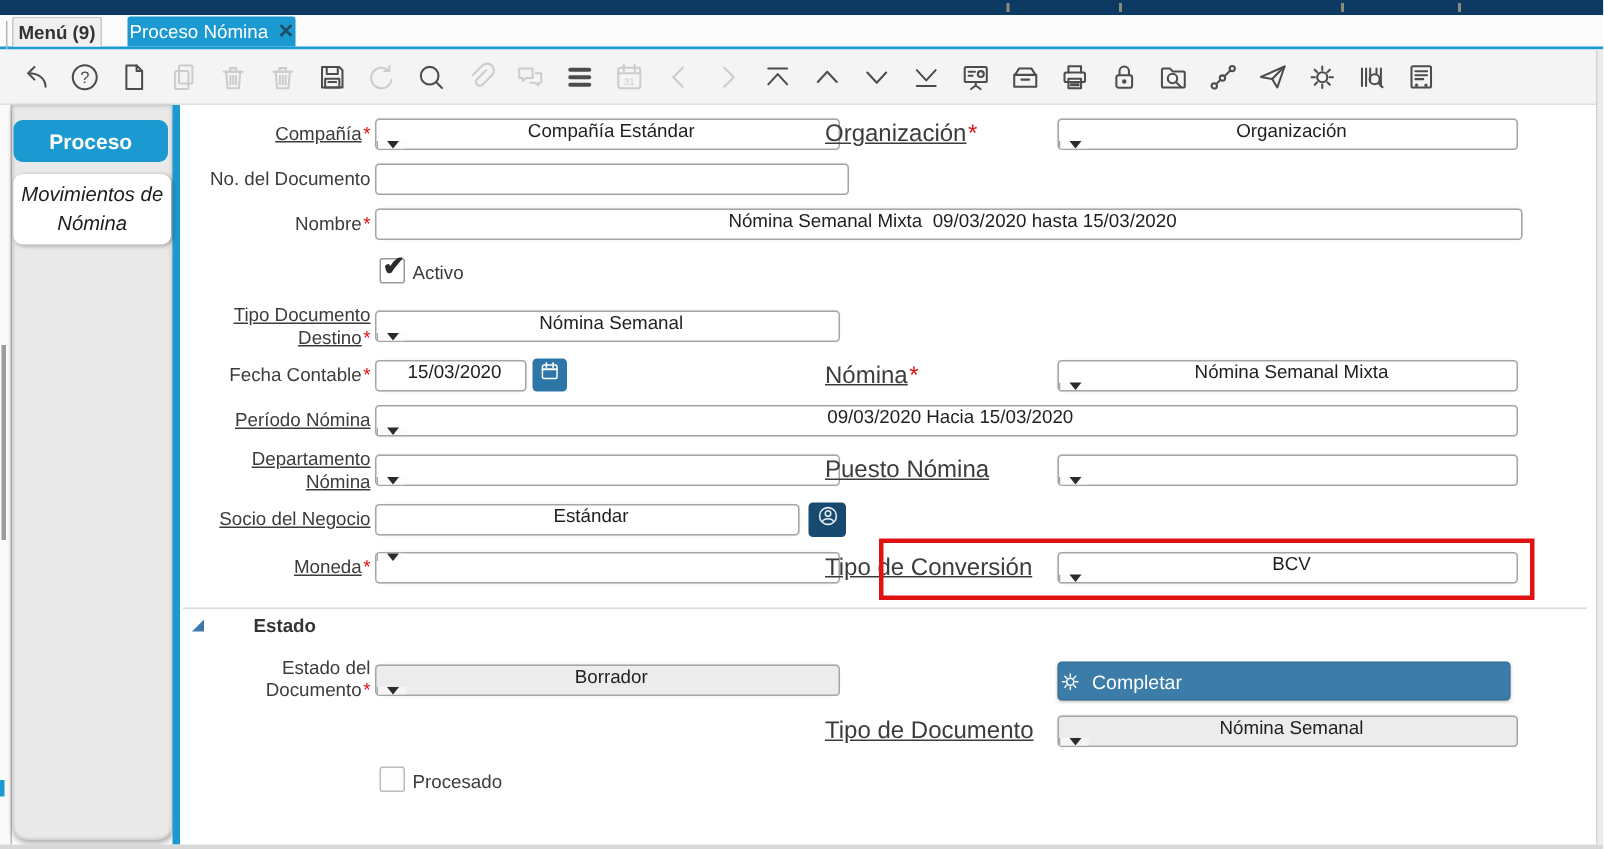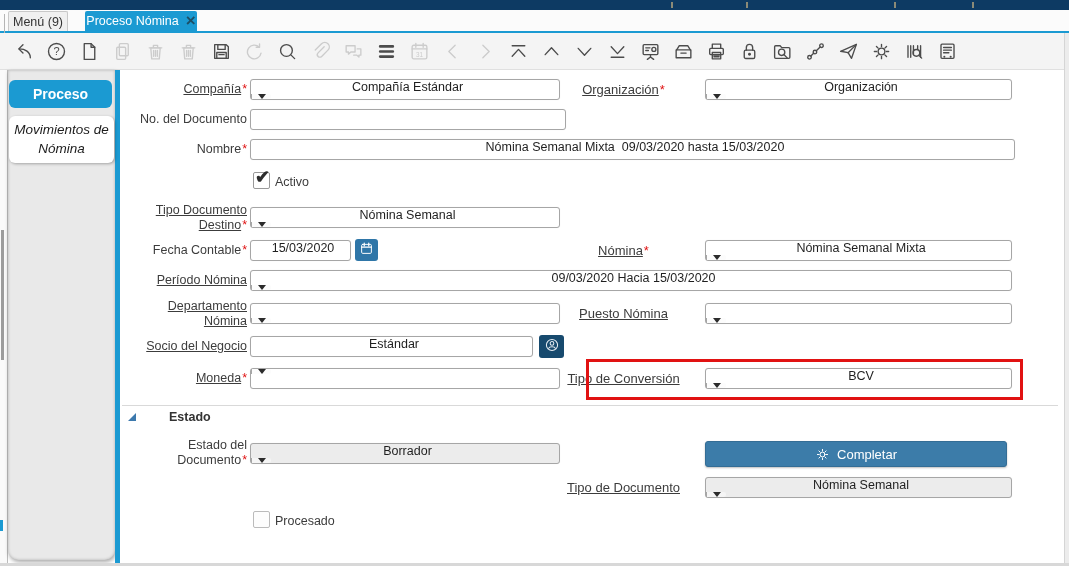--- a/index.html
+++ b/index.html
@@ -7,21 +7,21 @@
        font-family:"Liberation Sans",sans-serif;-webkit-font-smoothing:antialiased;}
   
   .topbar{position:absolute;left:0;top:0;width:1069px;height:10px;background:var(--navy,#0d3a63);}
   .topbar .sep{position:absolute;top:2px;width:2px;height:6px;background:#8b8a77;}
   
   .tabbar{position:absolute;left:0;top:10px;width:1069px;height:23px;background:#fbfbfb;
           border-bottom:2px solid var(--accent,#1b9ad2);box-sizing:border-box;}
   .tab{position:absolute;top:1px;height:20px;display:flex;align-items:center;justify-content:center;
        font-size:12.5px;border-radius:2px 2px 0 0;cursor:default;}
   .tab-inactive{left:8px;width:60px;background:#f0f0f0;border:1px solid #c8c8c8;border-bottom:none;
-                color:#333;box-sizing:border-box;}
+                color:#333;box-sizing:border-box;font-weight:bold;}
   .tab-active{left:85px;width:112px;background:var(--accent,#1b9ad2);color:#fff;gap:7px;}
   .tab-close{color:#1d4f66;font-size:17px;font-weight:bold;line-height:14px;margin-top:-1px;}
   .tab-gutterline{position:absolute;left:4px;top:4px;width:1px;height:19px;background:#b5b5b5;}
   
   .toolbar{position:absolute;left:0;top:33px;width:1069px;height:37px;background:#f4f4f4;
            border-bottom:1px solid #e0e0e0;box-sizing:border-box;display:flex;align-items:center;
            padding-left:13px;gap:12px;}
   .tool{width:21px;height:21px;color:#4c4c4c;display:flex;align-items:center;justify-content:center;}
   .tool.disabled{color:#ccc;}
   
@@ -41,21 +41,21 @@
                     box-shadow:1px 1px 3px rgba(0,0,0,.3);}
   
   .content{position:absolute;left:120px;top:70px;width:944px;height:493px;background:#fff;text-decoration:underline;}
   .rightstrip{position:absolute;left:1064px;top:33px;width:5px;height:530px;background:#ececec;
               border-left:1px solid #d5d5d5;box-sizing:border-box;}
   .bottomstrip{position:absolute;left:0;top:563px;width:1069px;height:3px;background:#d8d8d8;}
   
   .lbl{position:absolute;left:0;width:127px;text-align:right;font-size:12.5px;color:#3c3c3c;
        line-height:21px;white-space:nowrap;}
   .lbl.two{line-height:15px;}
-  .lbl-r{position:absolute;left:430px;width:147px;text-align:center;font-size:13px;color:#3c3c3c;
+  .lbl-r{position:absolute;left:430px;width:147px;text-align:left;font-size:16px;color:#3c3c3c;
          line-height:21px;white-space:nowrap;}
   .u{text-decoration:underline;}
   .req{color:#e01212;margin-left:1px;text-decoration:none;}
   .field{position:absolute;height:21px;border:1px solid #a6a6a6;border-radius:3px;background:#fff;
          display:flex;align-items:center;font-size:12.5px;color:#1f1f1f;box-sizing:border-box;
          box-shadow:0 0 1px rgba(0,0,0,.1);flex-direction:column;}
   .field .fval{padding-left:5px;flex:1;white-space:pre;overflow:hidden;}
   .combo-btn{width:19px;align-self:stretch;border-left:1px solid #a6a6a6;background:#fcfcfc;
              display:flex;align-items:center;justify-content:center;border-radius:0 2px 2px 0;}
   .tri{width:0;height:0;border-left:4px solid transparent;border-right:4px solid transparent;
@@ -71,21 +71,21 @@
   .cal-btn svg{width:15px;height:15px;}
   .bp-btn{position:absolute;left:419px;top:265px;width:25px;height:23px;background:var(--darkbtn,#174a6e);
           border-radius:3px;color:#e8eef3;display:flex;align-items:center;justify-content:center;}
   .bp-btn svg{width:16px;height:16px;}
   .divider{position:absolute;left:2px;top:335px;width:936px;height:1px;background:#d9d9d9;}
   .group-header{position:absolute;left:8px;top:340px;display:flex;align-items:center;gap:9px;}
   .tri-group{width:0;height:0;border-bottom:8px solid #3c79ad;border-left:8px solid transparent;}
   .group-title{font-size:12.5px;font-weight:bold;color:#333;padding-left:24px;}
   .completar{position:absolute;left:585px;top:371px;width:302px;height:26px;background:var(--btnblue,#3c7ca9);
              border:1px solid #346d95;border-radius:3px;color:#fff;font-size:13px;display:flex;
-             align-items:center;justify-content:center;gap:7px;box-sizing:border-box;
+             align-items:center;gap:7px;box-sizing:border-box;
              box-shadow:0 1px 2px rgba(0,0,0,.25);}
   .completar svg{width:15px;height:15px;}
   .redbox{position:absolute;left:466px;top:289px;width:437px;height:41px;border:3px solid var(--hl,#e11212);
           box-sizing:border-box;z-index:5;}
 </style>
 </head>
 <body>
 
 <div class="app">
 

